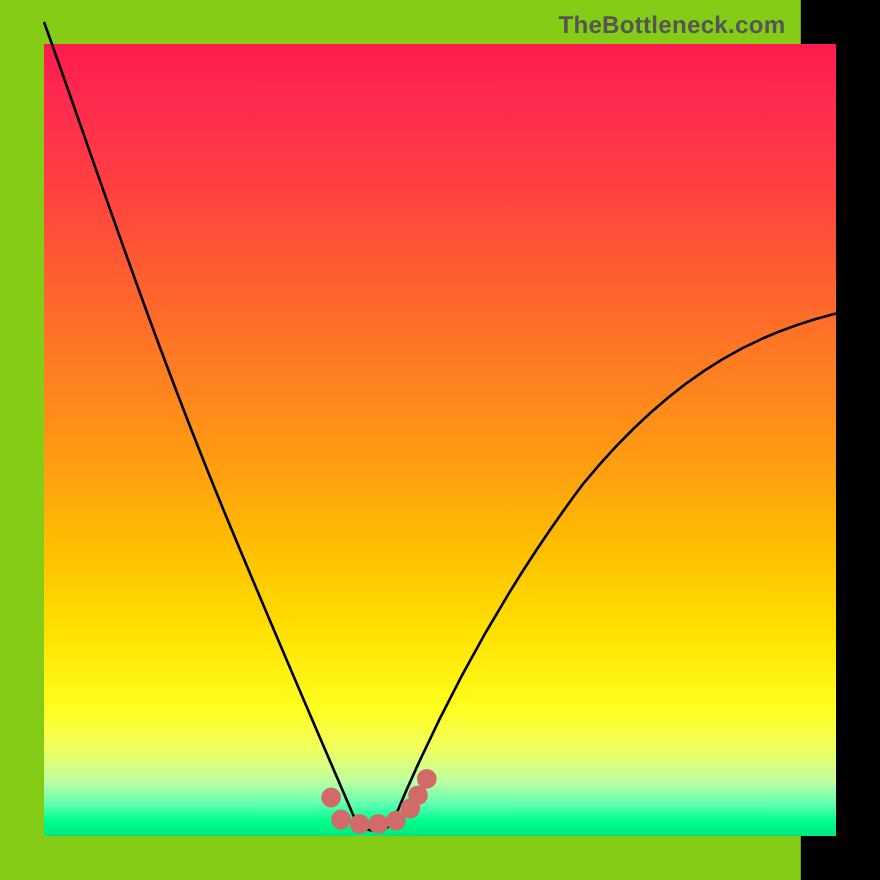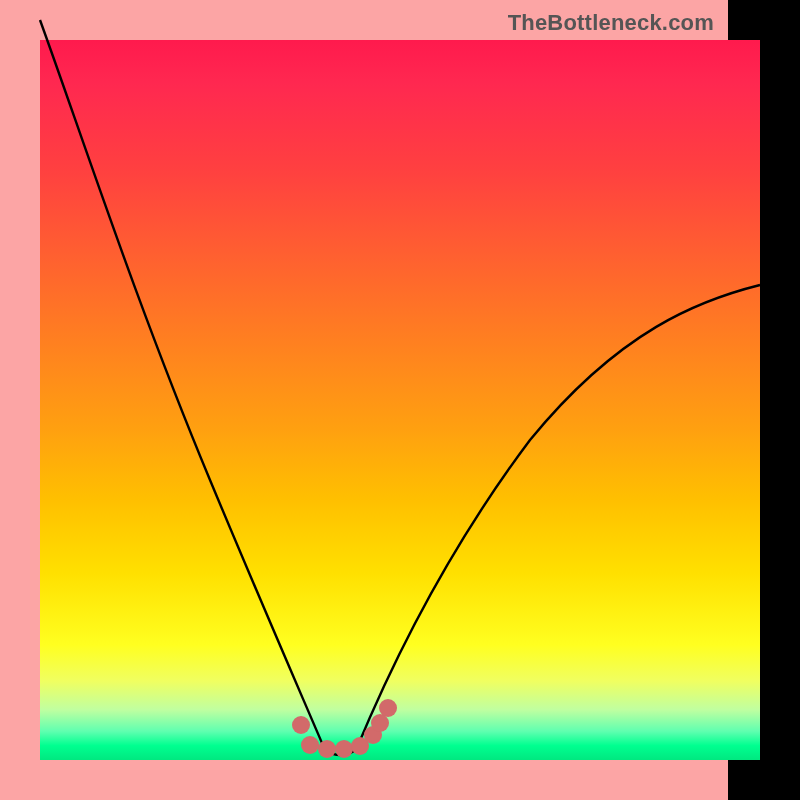--- a/index.html
+++ b/index.html
@@ -7,21 +7,21 @@
     padding: 0;
     width: 800px;
     height: 800px;
     background: #000;
     overflow: hidden;
   }
   .chart-container {
     position: relative;
     width: 728px;
     height: 800px;
-    background: #fca5a5;
+    background: #84cc16;
   }
   .plot-area {
     position: absolute;
     left: 40px;
     top: 40px;
     width: 720px;
     height: 720px;
     background: linear-gradient(to bottom,
       #ff1a4d 0%,
       #ff2850 6%,

